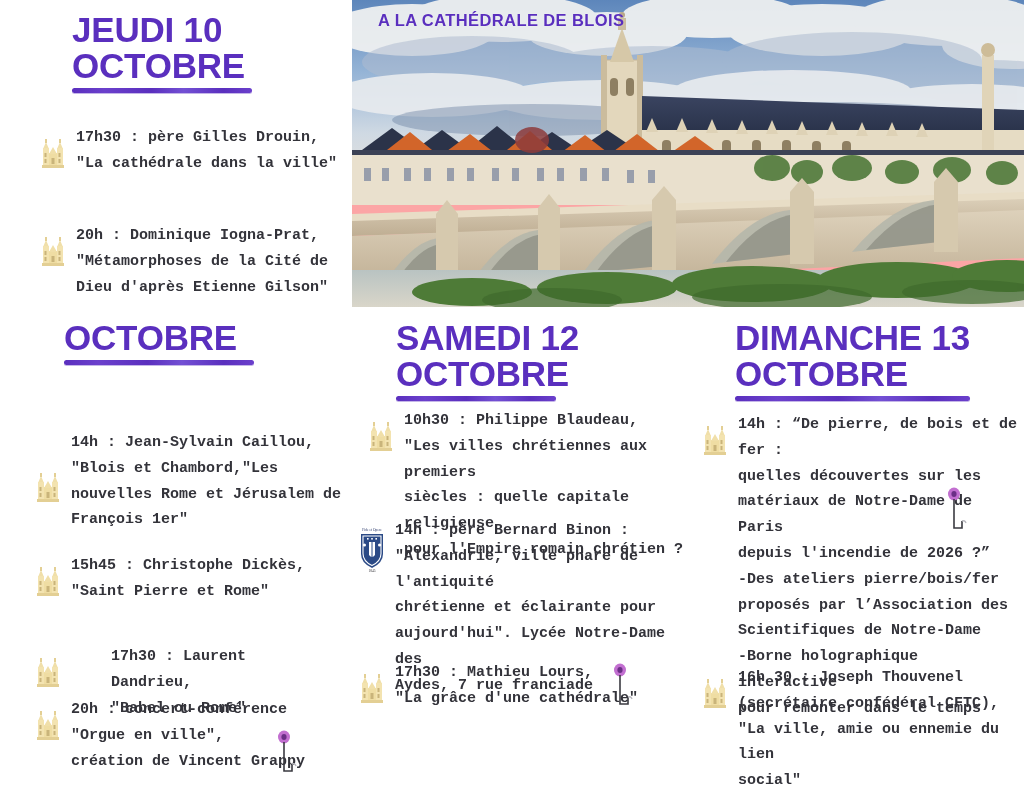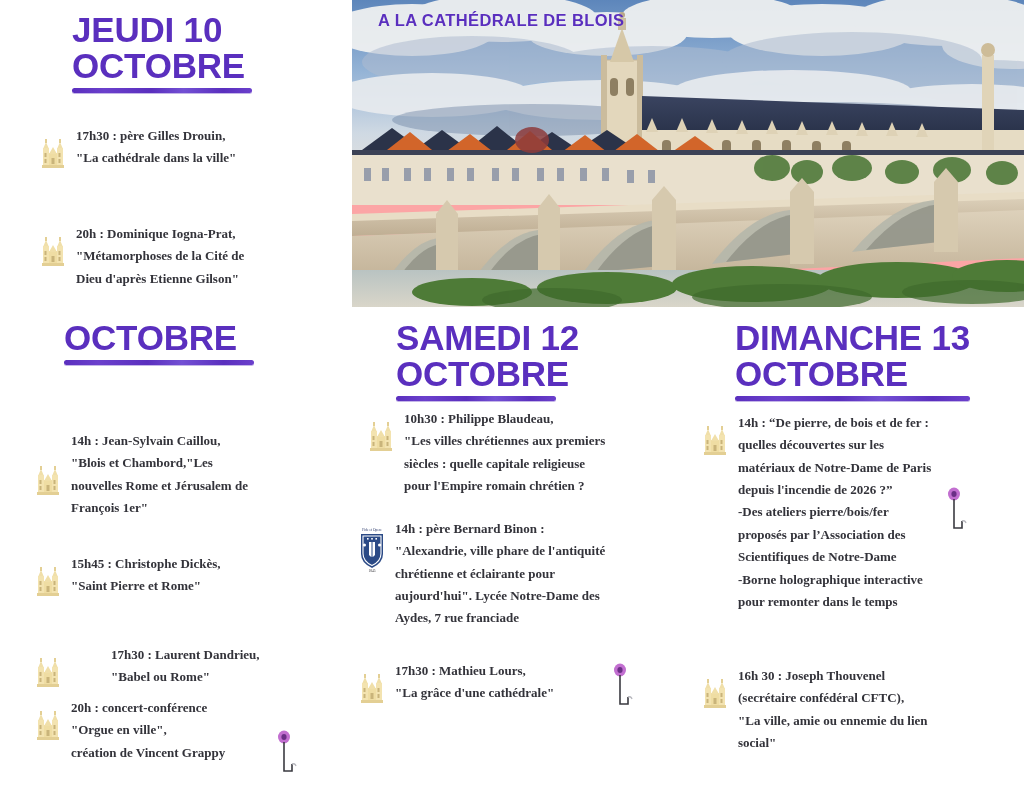--- a/index.html
+++ b/index.html
@@ -74,26 +74,26 @@
     align-items: flex-start;
   }
   .entry-icon {
     flex: 0 0 auto;
     width: 30px;
     margin-right: 8px;
     margin-top: 7px;
   }
   .entry-icon svg { display: block; }
   .entry-text {
-    font-size: 13px;
+    font-size: 15px;
     line-height: 1.72;
     font-weight: 700;
     color: #33333a;
     white-space: pre-line;
-    font-family: Liberation Serif, serif;
+    font-family: Liberation Mono, monospace;
   }
   .pin {
     position: absolute;
     width: 22px;
     height: 40px;
   }
   .pin svg { display: block; }
 </style>
 </head>
 <body>

